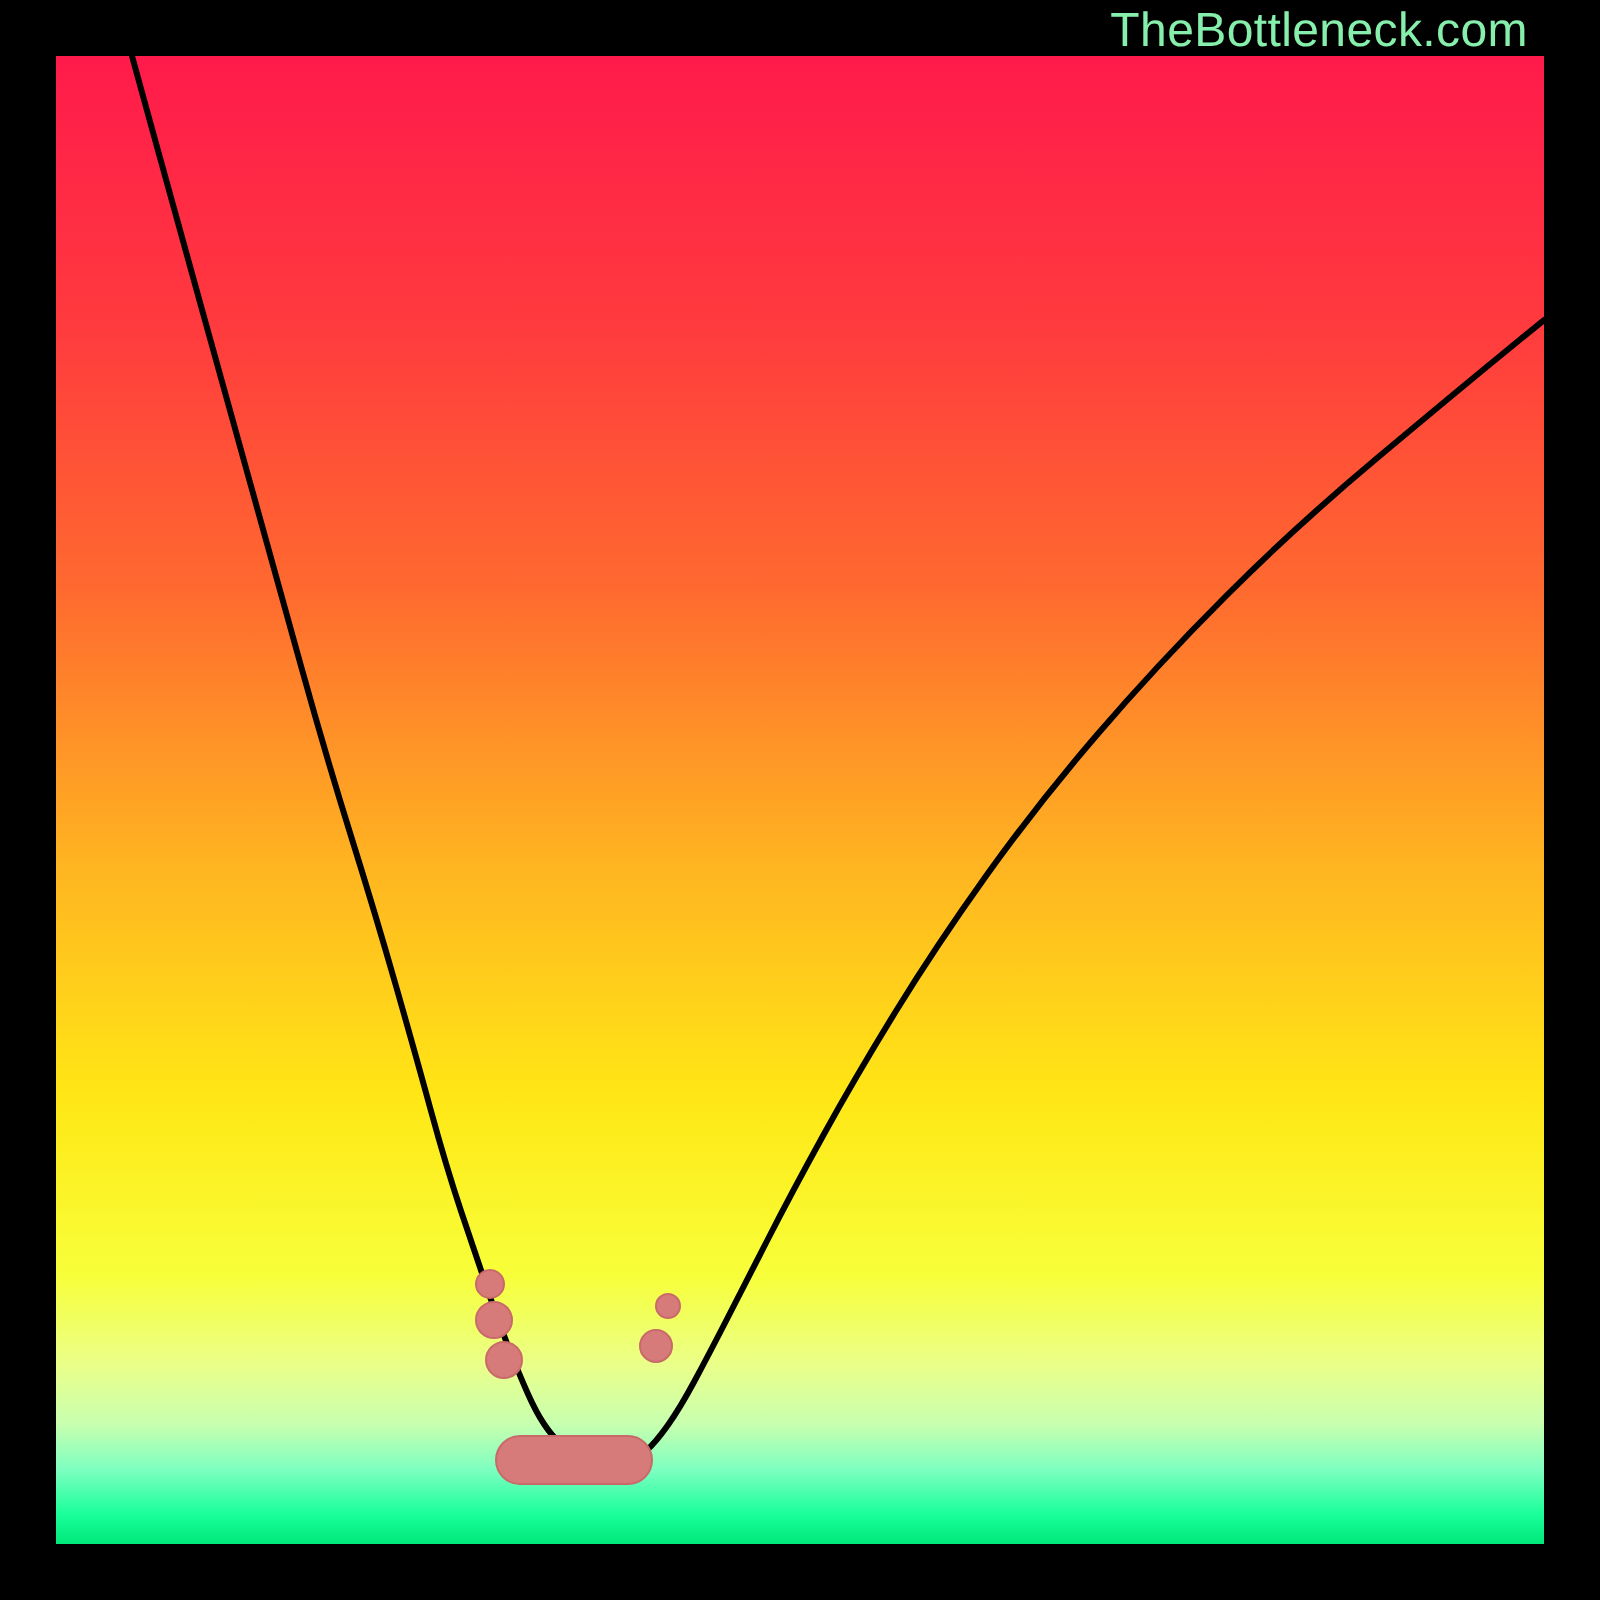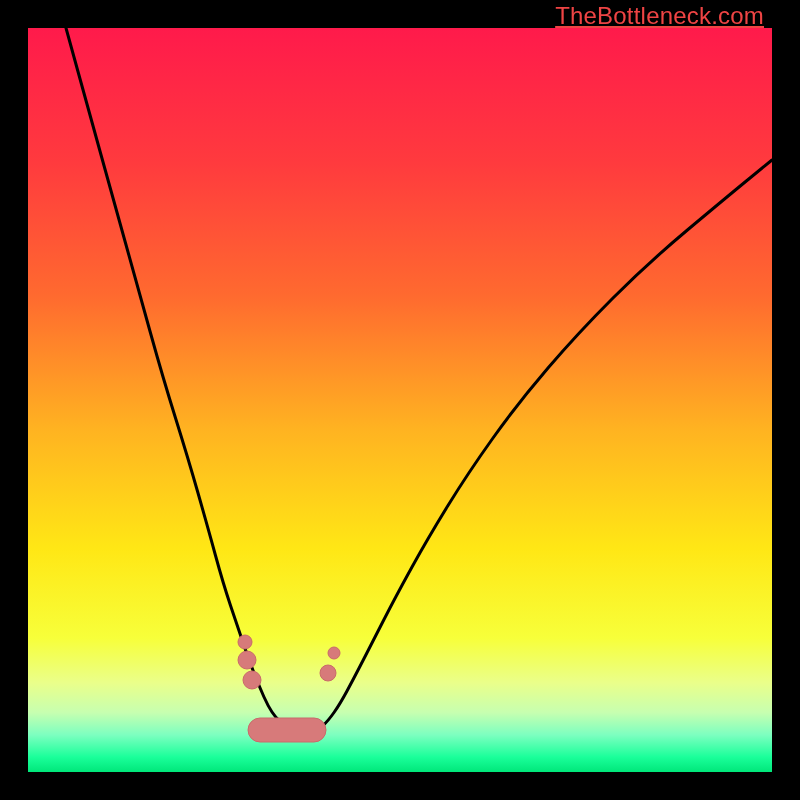--- a/index.html
+++ b/index.html
@@ -30,23 +30,22 @@
     position: absolute;
     inset: 0;
   }
   .watermark {
     position: absolute;
     top: 2px;
     right: 36px;
     font-family: Arial, Helvetica, sans-serif;
     font-size: 24px;
     font-weight: 400;
-    color: #ef4444;
+    color: #86efac;
     letter-spacing: 0.2px;
-    text-decoration: underline;
   }
   svg.curves {
     position: absolute;
     inset: 0;
   }
 </style>
 </head>
 <body>
 
 <div class="frame">

